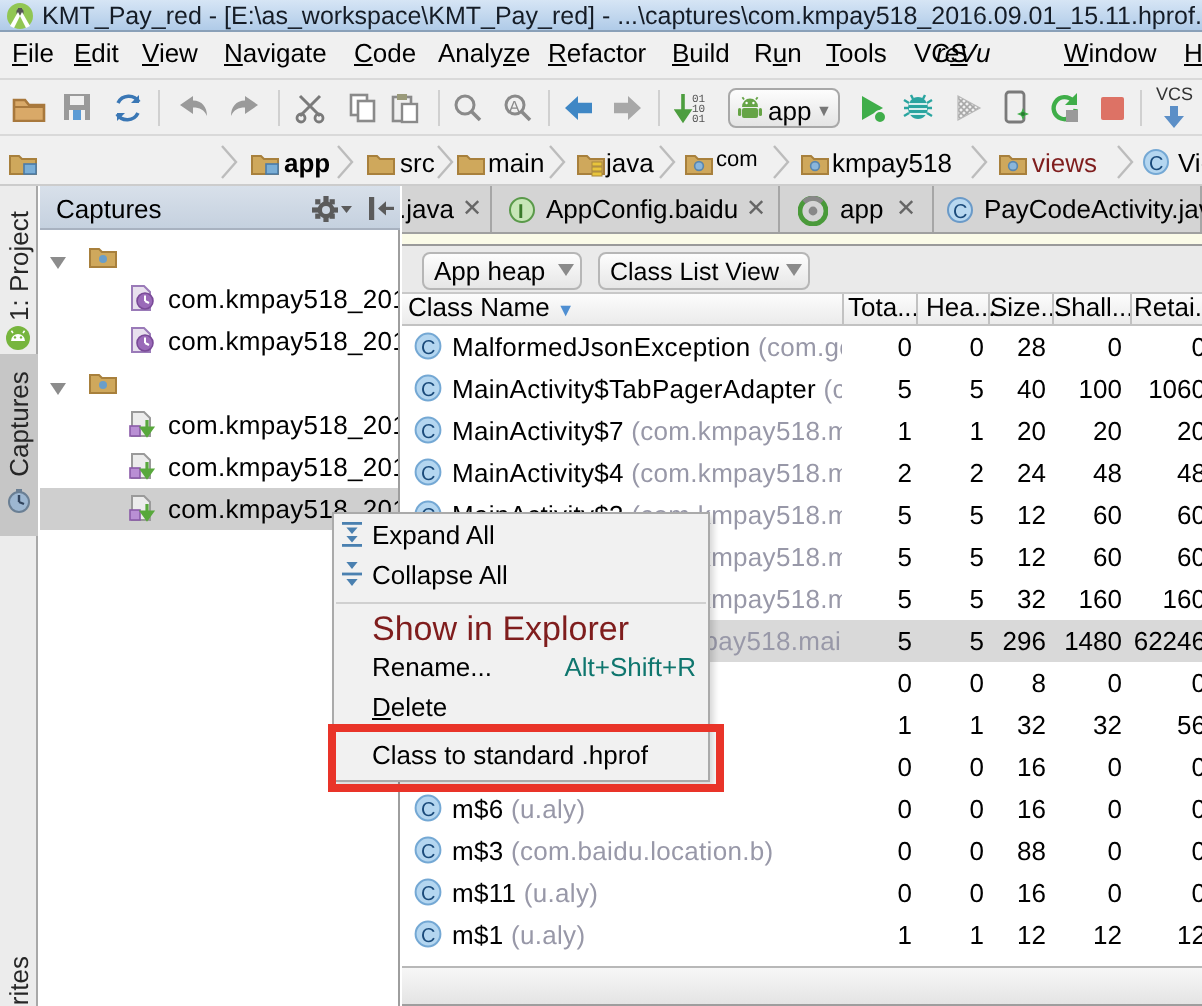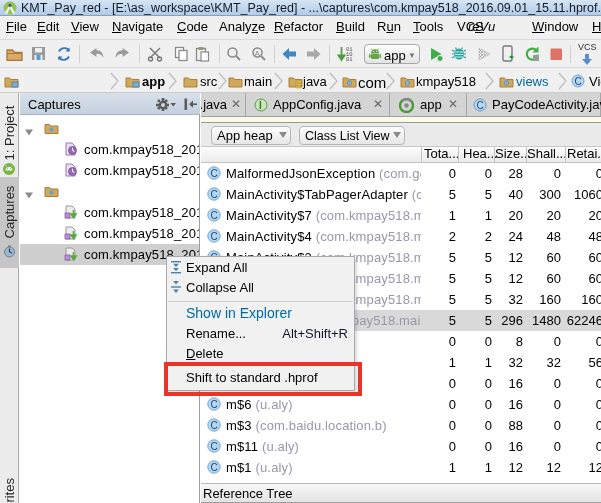--- a/index.html
+++ b/index.html
@@ -192,37 +192,37 @@
           </g>
         </svg></div>
       <div style="position:absolute;left:303px;top:5px;font-size:13px;color:#000;">java</div>
       <div style="position:absolute;left:329px;top:3px;width:9px;height:18px;"><svg width="9" height="18" viewBox="0 0 9 18">
           <path d="M1 1 L8 9 L1 17" fill="none" stroke="#bcbcbc" stroke-width="1.2"></path>
         </svg></div>
       <div style="position:absolute;left:342px;top:5px;width:15px;height:15px;"><svg width="15" height="15" viewBox="0 0 15 15">
           <path d="M1 4 h4.5 l1.5 1.5 h7 v7.5 h-13 z" fill="#cfa85c" stroke="#a8803c" stroke-width="1"></path>
           <circle cx="7.5" cy="9" r="2.2" fill="#8ab6dc" stroke="#5a86ac" stroke-width="0.8"></circle>
         </svg></div>
-      <div style="position:absolute;left:358px;top:5px;font-size:15px;color:#000;">com</div>
+      <div style="position:absolute;left:358px;top:5px;font-size:11px;color:#000;">com</div>
       <div style="position:absolute;left:386px;top:3px;width:9px;height:18px;"><svg width="9" height="18" viewBox="0 0 9 18">
           <path d="M1 1 L8 9 L1 17" fill="none" stroke="#bcbcbc" stroke-width="1.2"></path>
         </svg></div>
       <div style="position:absolute;left:400px;top:5px;width:15px;height:15px;"><svg width="15" height="15" viewBox="0 0 15 15">
           <path d="M1 4 h4.5 l1.5 1.5 h7 v7.5 h-13 z" fill="#cfa85c" stroke="#a8803c" stroke-width="1"></path>
           <circle cx="7.5" cy="9" r="2.2" fill="#8ab6dc" stroke="#5a86ac" stroke-width="0.8"></circle>
         </svg></div>
       <div style="position:absolute;left:416px;top:5px;font-size:13px;color:#000;">kmpay518</div>
       <div style="position:absolute;left:485px;top:3px;width:9px;height:18px;"><svg width="9" height="18" viewBox="0 0 9 18">
           <path d="M1 1 L8 9 L1 17" fill="none" stroke="#bcbcbc" stroke-width="1.2"></path>
         </svg></div>
       <div style="position:absolute;left:499px;top:5px;width:15px;height:15px;"><svg width="15" height="15" viewBox="0 0 15 15">
           <path d="M1 4 h4.5 l1.5 1.5 h7 v7.5 h-13 z" fill="#cfa85c" stroke="#a8803c" stroke-width="1"></path>
           <circle cx="7.5" cy="9" r="2.2" fill="#8ab6dc" stroke="#5a86ac" stroke-width="0.8"></circle>
         </svg></div>
-      <div style="position:absolute;left:516px;top:5px;font-size:13px;color:#0369a1;">views</div>
+      <div style="position:absolute;left:516px;top:5px;font-size:13px;color:#7f1d1d;">views</div>
       <div style="position:absolute;left:558px;top:3px;width:9px;height:18px;"><svg width="9" height="18" viewBox="0 0 9 18">
           <path d="M1 1 L8 9 L1 17" fill="none" stroke="#bcbcbc" stroke-width="1.2"></path>
         </svg></div>
       <div style="position:absolute;left:571px;top:5px;width:14px;height:14px;"><svg width="14" height="14" viewBox="0 0 14 14">
           <circle cx="7" cy="7" r="6" fill="#b4d6f0" stroke="#74a8d4" stroke-width="1"></circle>
           <text x="3.5" y="11" font-size="10" fill="#1a4a7a" font-family="Liberation Sans">C</text>
         </svg></div>
       <div style="position:absolute;left:589px;top:5px;font-size:13px;color:#000;">ViewHolder</div>
     </div>
 
@@ -324,21 +324,21 @@
       <div style="position:absolute;left:390px;top:93px;width:77px;height:23px;background:#d4d4d4;border-right:1px solid #a6a6a6;"></div>
       <div style="position:absolute;left:467px;top:93px;width:134px;height:23px;background:#d4d4d4;border-right:1px solid #a6a6a6;"></div>
       <div style="position:absolute;left:201px;top:97px;width:30px;height:16px;overflow:hidden;">
         <div style="position:absolute;left:-7px;top:0;font-size:13px;color:#000;">y.java</div>
       </div>
       <div style="position:absolute;left:231px;top:97px;font-size:12px;color:#666;">✕</div>
       <div style="position:absolute;left:254px;top:98px;width:14px;height:14px;"><svg width="14" height="14" viewBox="0 0 14 14">
           <circle cx="7" cy="7" r="6" fill="#c8e6b8" stroke="#5a9a4a" stroke-width="1"></circle>
           <text x="5" y="11" font-size="10" fill="#3a7a2a" font-family="Liberation Sans" font-weight="bold">I</text>
         </svg></div>
-      <div style="position:absolute;left:273px;top:97px;font-size:13px;color:#000;">AppConfig.java</div>
+      <div style="position:absolute;left:273px;top:97px;font-size:13px;color:#000;">AppConfig.baidu</div>
       <div style="position:absolute;left:373px;top:97px;font-size:12px;color:#666;">✕</div>
       <div style="position:absolute;left:399px;top:98px;width:15px;height:15px;"><svg width="15" height="15" viewBox="0 0 15 15">
           <circle cx="7.5" cy="7.5" r="6.5" fill="none" stroke="#4a9a3a" stroke-width="2.4"></circle>
           <circle cx="7.5" cy="7.5" r="2.2" fill="#888"></circle>
           <path d="M12 3 a6.5 6.5 0 0 0 -9 0" stroke="#888" stroke-width="2.4" fill="none"></path>
         </svg></div>
       <div style="position:absolute;left:420px;top:97px;font-size:13px;color:#000;">app</div>
       <div style="position:absolute;left:448px;top:97px;font-size:12px;color:#666;">✕</div>
       <div style="position:absolute;left:473px;top:98px;width:14px;height:14px;"><svg width="14" height="14" viewBox="0 0 14 14">
           <circle cx="7" cy="7" r="6" fill="#b8d8f0" stroke="#6a9ac8" stroke-width="1"></circle>
@@ -353,20 +353,21 @@
 <div class="abs" style="left:299px;top:126px;width:106px;height:19px;background:linear-gradient(#fdfdfd,#e6e6e6);border:1px solid #b6b6b6;border-radius:4px;">
       <span style="position:absolute;left:5px;top:1.5px;font-size:12.5px;color:#000;white-space:nowrap;">Class List View</span>
       <span style="position:absolute;right:3px;top:5px;width:0;height:0;border-left:4.5px solid transparent;border-right:4.5px solid transparent;border-top:6px solid #8a8a8a;"></span>
     </div>
 <div class="abs" style="left:211px;top:126px;width:80px;height:19px;background:linear-gradient(#fdfdfd,#e6e6e6);border:1px solid #b6b6b6;border-radius:4px;">
       <span style="position:absolute;left:5px;top:1px;font-size:13px;color:#000;white-space:nowrap;">App heap</span>
       <span style="position:absolute;right:3px;top:5px;width:0;height:0;border-left:4.5px solid transparent;border-right:4.5px solid transparent;border-top:6px solid #8a8a8a;"></span>
     </div>
 
 <div class="abs" style="left:201px;top:146px;width:400px;height:17px;background:linear-gradient(#fcfcfc,#ebebeb);border-bottom:1px solid #c2c2c2;border-top:1px solid #c8c8c8;"></div>
+<div class="abs" style="left:204px;top:146px;font-size:13px;color:#000;">Class Name <span style="color:#4f8fd2;font-size:9px;">▼</span></div>
 <div class="abs" style="left:424px;top:146px;font-size:13px;color:#000;">Tota...</div>
 <div class="abs" style="left:463px;top:146px;font-size:13px;color:#000;">Hea...</div>
 <div class="abs" style="left:495px;top:146px;font-size:13px;color:#000;">Size...</div>
 <div class="abs" style="left:527px;top:146px;font-size:13px;color:#000;">Shall...</div>
 <div class="abs" style="left:567px;top:146px;font-size:13px;color:#000;">Retai...</div>
 <div class="abs" style="left:421px;top:147px;width:1px;height:16px;background:#c2c2c2;"></div>
 <div class="abs" style="left:458px;top:147px;width:1px;height:16px;background:#c2c2c2;"></div>
 <div class="abs" style="left:494px;top:147px;width:1px;height:16px;background:#c2c2c2;"></div>
 <div class="abs" style="left:526px;top:147px;width:1px;height:16px;background:#c2c2c2;"></div>
 <div class="abs" style="left:565px;top:147px;width:1px;height:16px;background:#c2c2c2;"></div>
@@ -384,21 +385,21 @@
       <div class="num" style="left:521px;top:166px;width:40px;">0</div>
       <div class="num" style="left:561px;top:166px;width:42px;">0</div>
       <div style="position:absolute;left:207px;top:187px;width:14px;height:14px;"><svg width="14" height="14" viewBox="0 0 14 14">
           <circle cx="7" cy="7" r="6.2" fill="#b4d6f0" stroke="#74a8d4" stroke-width="1"></circle>
           <text x="3.5" y="11" font-size="10" fill="#1a4a7a" font-family="Liberation Sans">C</text>
         </svg></div>
       <div style="position:absolute;left:226px;top:187px;width:195px;height:16px;overflow:hidden;white-space:nowrap;font-size:13px;letter-spacing:0.15px;color:#000;">MainActivity$TabPagerAdapter <span style="color:#9898a8;">(com.kmpay518.main)</span></div>
       <div class="num" style="left:421px;top:187px;width:35px;">5</div>
       <div class="num" style="left:458px;top:187px;width:34px;">5</div>
       <div class="num" style="left:488px;top:187px;width:35px;">40</div>
-      <div class="num" style="left:521px;top:187px;width:40px;">300</div>
+      <div class="num" style="left:521px;top:187px;width:40px;">100</div>
       <div class="num" style="left:561px;top:187px;width:42px;">1060</div>
       <div style="position:absolute;left:207px;top:208px;width:14px;height:14px;"><svg width="14" height="14" viewBox="0 0 14 14">
           <circle cx="7" cy="7" r="6.2" fill="#b4d6f0" stroke="#74a8d4" stroke-width="1"></circle>
           <text x="3.5" y="11" font-size="10" fill="#1a4a7a" font-family="Liberation Sans">C</text>
         </svg></div>
       <div style="position:absolute;left:226px;top:208px;width:195px;height:16px;overflow:hidden;white-space:nowrap;font-size:13px;letter-spacing:0.15px;color:#000;">MainActivity$7 <span style="color:#9898a8;">(com.kmpay518.main)</span></div>
       <div class="num" style="left:421px;top:208px;width:35px;">1</div>
       <div class="num" style="left:458px;top:208px;width:34px;">1</div>
       <div class="num" style="left:488px;top:208px;width:35px;">20</div>
       <div class="num" style="left:521px;top:208px;width:40px;">20</div>
@@ -519,21 +520,20 @@
         </svg></div>
       <div style="position:absolute;left:226px;top:460px;width:195px;height:16px;overflow:hidden;white-space:nowrap;font-size:13px;letter-spacing:0.15px;color:#000;">m$1 <span style="color:#9898a8;">(u.aly)</span></div>
       <div class="num" style="left:421px;top:460px;width:35px;">1</div>
       <div class="num" style="left:458px;top:460px;width:34px;">1</div>
       <div class="num" style="left:488px;top:460px;width:35px;">12</div>
       <div class="num" style="left:521px;top:460px;width:40px;">12</div>
       <div class="num" style="left:561px;top:460px;width:42px;">12</div>
     </div>
 
 <div class="abs" style="left:201px;top:483px;width:400px;height:20px;background:linear-gradient(#f7f7f7,#e4e4e4);border-top:1px solid #b8b8b8;border-bottom:1px solid #9e9e9e;"></div>
-<div class="abs" style="left:203px;top:486px;font-size:13px;color:#000;">Reference Tree</div>
 
 <div id="menu">
       <div style="position:absolute;left:166px;top:256px;width:189px;height:135px;background:#f1f1f1;border:1px solid #aaaaaa;box-shadow:2px 2px 3px rgba(0,0,0,0.15);"></div>
       <div style="position:absolute;left:169px;top:260px;width:14px;height:14px;"><svg width="14" height="14" viewBox="0 0 14 14">
           <g fill="#4a80b0">
             <rect x="2" y="1" width="10" height="1.4"></rect>
             <path d="M7 7 L4.2 3.8 L9.8 3.8Z"></path>
             <path d="M7 8 L4.2 11.2 L9.8 11.2Z" transform="rotate(180 7 9.6)"></path>
             <rect x="2" y="12" width="10" height="1.4"></rect>
           </g>
@@ -541,21 +541,21 @@
       <div style="position:absolute;left:186px;top:260px;font-size:13px;color:#000;white-space:nowrap;">Expand All</div>
       <div style="position:absolute;left:169px;top:280px;width:14px;height:14px;"><svg width="14" height="14" viewBox="0 0 14 14">
           <g fill="#4a80b0">
             <path d="M7 1 L4.2 4.5 L9.8 4.5Z" transform="rotate(180 7 2.75)"></path>
             <rect x="2" y="6.3" width="10" height="1.4"></rect>
             <path d="M7 13 L4.2 9.5 L9.8 9.5Z"></path>
           </g>
         </svg></div>
       <div style="position:absolute;left:186px;top:280px;font-size:13px;color:#000;white-space:nowrap;">Collapse All</div>
       <div style="position:absolute;left:168px;top:301px;width:185px;height:1px;background:#d0d0d0;"></div>
-      <div style="position:absolute;left:186px;top:305px;font-size:14px;color:#0369a1;white-space:nowrap;text-align:center;">Show in Explorer</div>
+      <div style="position:absolute;left:186px;top:305px;font-size:17px;color:#7f1d1d;white-space:nowrap;text-align:center;">Show in Explorer</div>
       <div style="position:absolute;left:186px;top:326px;font-size:13px;color:#000;white-space:nowrap;">Rename...</div>
-      <div style="position:absolute;left:266px;top:326px;width:82px;text-align:right;font-size:13px;color:#0f172a;">Alt+Shift+R</div>
+      <div style="position:absolute;left:266px;top:326px;width:82px;text-align:right;font-size:13px;color:#0f766e;">Alt+Shift+R</div>
       <div style="position:absolute;left:186px;top:346px;font-size:13px;color:#000;white-space:nowrap;"><span style="text-decoration:underline;">D</span>elete</div>
-      <div style="position:absolute;left:186px;top:370px;font-size:13px;color:#000;white-space:nowrap;">Shift to standard .hprof</div>
+      <div style="position:absolute;left:186px;top:370px;font-size:13px;color:#000;white-space:nowrap;">Class to standard .hprof</div>
     </div>
 
 <div class="abs" style="left:164px;top:362px;width:198px;height:34px;border:4px solid #e93429;"></div>
 
 </div>
 </body></html>

